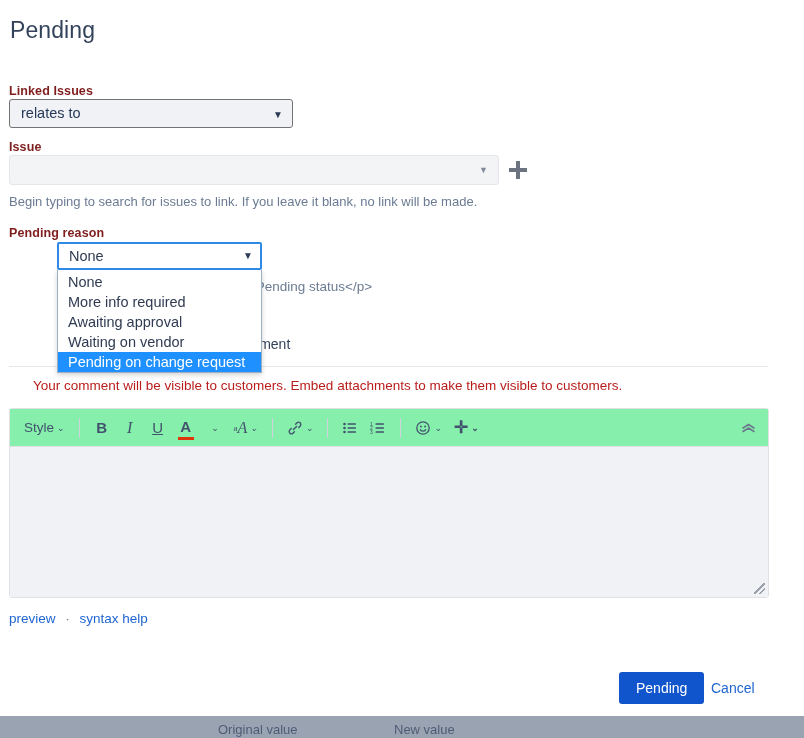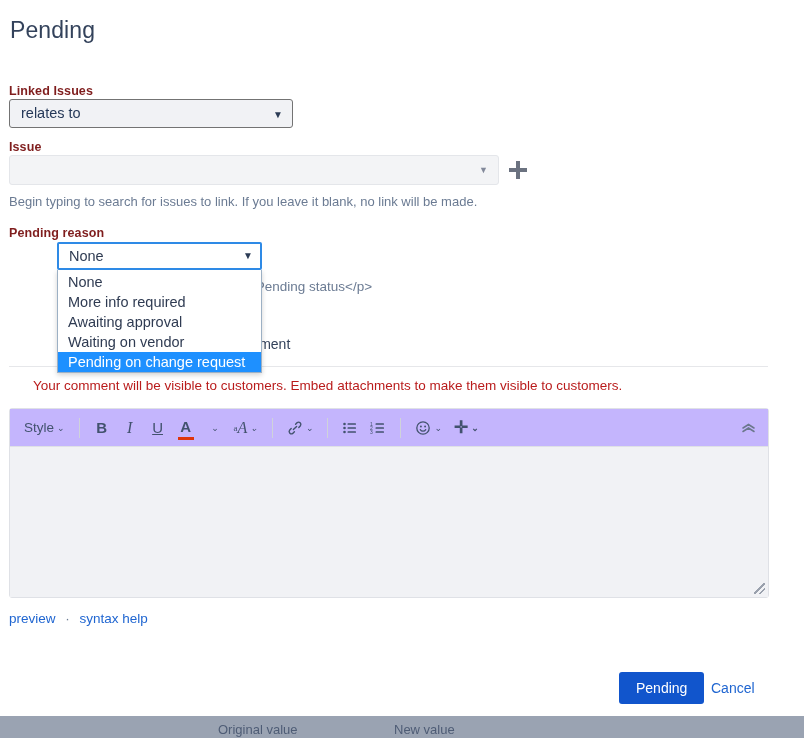--- a/index.html
+++ b/index.html
@@ -218,21 +218,21 @@
     border: 1px solid #dfe1e6;
     border-radius: 3px;
   }
   .editor-toolbar {
     position: relative;
     height: 38px;
     border-bottom: 1px solid #dfe1e6;
     display: flex;
     align-items: center;
     padding: 0 8px;
-    background: #c4b5fd;
+    background: #86efac;
   }
   .tb-btn {
     display: flex;
     align-items: center;
     justify-content: center;
     height: 26px;
     min-width: 24px;
     padding: 0 4px;
     margin: 0 2px;
     color: #42526e;

